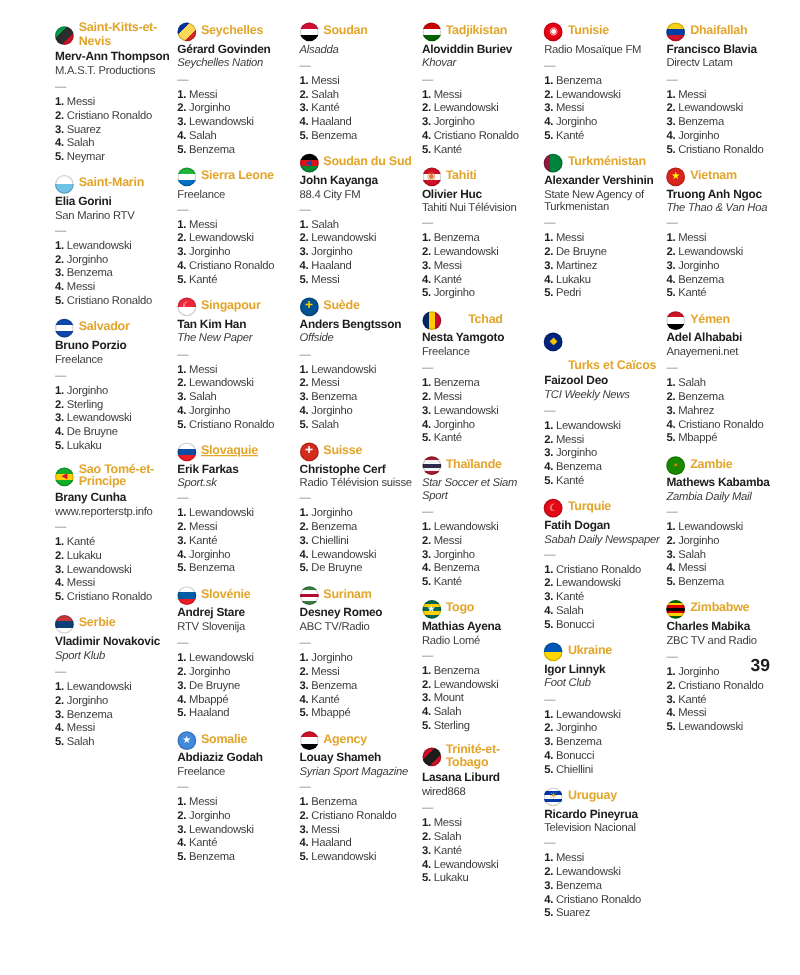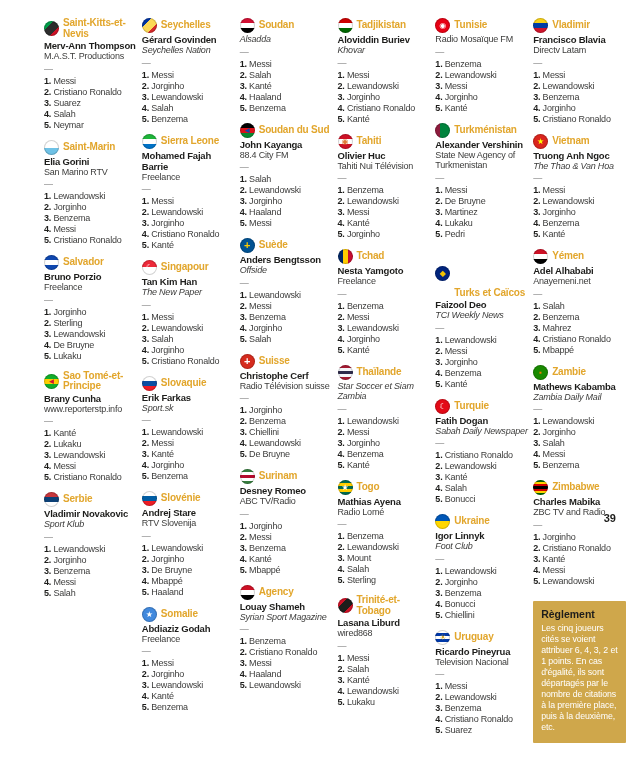--- a/index.html
+++ b/index.html
@@ -35,22 +35,22 @@
   .dash{font-size:9px;color:#878787;line-height:9px;margin:3px 0 2px 0;}
   .ranking{margin:0;padding:0;list-style:none;}
   .rank-item{font-size:9px;color:#3c3c3b;line-height:11px;letter-spacing:-0.2px;white-space:nowrap;}
   .rank-item .num{font-weight:bold;color:#1d1d1b;}
   .rule-box{
     margin-top:5px;padding:7px 8px 10px 8px;border-radius:1px;
   }
   .rule-title{font-size:10.5px;font-weight:bold;margin-bottom:3px;}
   .rule-body{font-size:8.8px;line-height:11px;letter-spacing:-0.1px;}
   #page-number{
-    position:absolute;right:24px;bottom:28px;
-    font-size:11px;font-weight:bold;color:#1d1d1b;letter-spacing:0;
+    position:absolute;right:24px;bottom:12px;
+    font-size:14px;font-weight:bold;color:#1d1d1b;letter-spacing:0;
   }
 </style>
 </head>
 <body>
 
 <div id="page">
   <div id="grid">
     <div class="col">
         <div class="entry">
           <div class="entry-head">
@@ -150,21 +150,20 @@
             <li class="rank-item"><span class="num">3. </span><span>Lewandowski</span></li>
             <li class="rank-item"><span class="num">4. </span><span>Salah</span></li>
             <li class="rank-item"><span class="num">5. </span><span>Benzema</span></li>
           </ol>
         </div>
         <div class="entry">
           <div class="entry-head">
             <span class="flag" style="background: linear-gradient(rgb(30, 181, 58) 0%, rgb(30, 181, 58) 33.3%, rgb(255, 255, 255) 33.3%, rgb(255, 255, 255) 66.7%, rgb(0, 114, 198) 66.7%, rgb(0, 114, 198) 100%);"></span>
             <span class="country" style="color: rgb(226, 166, 44);">Sierra Leone</span>
           </div>
-          <div class="voter">Mohamed Fajah Barrie</div>
           <div class="outlet">Freelance</div>
           <div class="dash">—</div>
           <ol class="ranking">
             <li class="rank-item"><span class="num">1. </span><span>Messi</span></li>
             <li class="rank-item"><span class="num">2. </span><span>Lewandowski</span></li>
             <li class="rank-item"><span class="num">3. </span><span>Jorginho</span></li>
             <li class="rank-item"><span class="num">4. </span><span>Cristiano Ronaldo</span></li>
             <li class="rank-item"><span class="num">5. </span><span>Kanté</span></li>
           </ol>
         </div>
@@ -182,21 +181,21 @@
             <li class="rank-item"><span class="num">1. </span><span>Messi</span></li>
             <li class="rank-item"><span class="num">2. </span><span>Lewandowski</span></li>
             <li class="rank-item"><span class="num">3. </span><span>Salah</span></li>
             <li class="rank-item"><span class="num">4. </span><span>Jorginho</span></li>
             <li class="rank-item"><span class="num">5. </span><span>Cristiano Ronaldo</span></li>
           </ol>
         </div>
         <div class="entry">
           <div class="entry-head">
             <span class="flag" style="background: linear-gradient(rgb(255, 255, 255) 0%, rgb(255, 255, 255) 33.3%, rgb(11, 78, 162) 33.3%, rgb(11, 78, 162) 66.7%, rgb(238, 28, 37) 66.7%, rgb(238, 28, 37) 100%);"></span>
-            <span class="country" style="color: rgb(226, 166, 44);">Slovaquie</span>
+            <span class="country" style="color: rgb(226, 166, 44); text-decoration: underline;">Slovaquie</span>
           </div>
           <div class="voter">Erik Farkas</div>
           <div class="outlet it">Sport.sk</div>
           <div class="dash">—</div>
           <ol class="ranking">
             <li class="rank-item"><span class="num">1. </span><span>Lewandowski</span></li>
             <li class="rank-item"><span class="num">2. </span><span>Messi</span></li>
             <li class="rank-item"><span class="num">3. </span><span>Kanté</span></li>
             <li class="rank-item"><span class="num">4. </span><span>Jorginho</span></li>
             <li class="rank-item"><span class="num">5. </span><span>Benzema</span></li>
@@ -371,39 +370,39 @@
             <li class="rank-item"><span class="num">1. </span><span>Benzema</span></li>
             <li class="rank-item"><span class="num">2. </span><span>Lewandowski</span></li>
             <li class="rank-item"><span class="num">3. </span><span>Messi</span></li>
             <li class="rank-item"><span class="num">4. </span><span>Kanté</span></li>
             <li class="rank-item"><span class="num">5. </span><span>Jorginho</span></li>
           </ol>
         </div>
         <div class="entry">
           <div class="entry-head">
             <span class="flag" style="background: linear-gradient(90deg, rgb(0, 38, 100) 0%, rgb(0, 38, 100) 33.3%, rgb(255, 204, 0) 33.3%, rgb(255, 204, 0) 66.7%, rgb(198, 12, 48) 66.7%, rgb(198, 12, 48) 100%);"></span>
-            <span class="country" style="color: rgb(226, 166, 44);">Tchad</span>
+            <span class="country" style="color: rgb(226, 166, 44); margin-left: 18px;">Tchad</span>
           </div>
           <div class="voter">Nesta Yamgoto</div>
           <div class="outlet">Freelance</div>
           <div class="dash">—</div>
           <ol class="ranking">
             <li class="rank-item"><span class="num">1. </span><span>Benzema</span></li>
             <li class="rank-item"><span class="num">2. </span><span>Messi</span></li>
             <li class="rank-item"><span class="num">3. </span><span>Lewandowski</span></li>
             <li class="rank-item"><span class="num">4. </span><span>Jorginho</span></li>
             <li class="rank-item"><span class="num">5. </span><span>Kanté</span></li>
           </ol>
         </div>
         <div class="entry">
           <div class="entry-head">
             <span class="flag" style="background: linear-gradient(rgb(165, 25, 49) 0%, rgb(165, 25, 49) 20%, rgb(244, 245, 248) 20%, rgb(244, 245, 248) 40%, rgb(45, 42, 74) 40%, rgb(45, 42, 74) 60%, rgb(244, 245, 248) 60%, rgb(244, 245, 248) 80%, rgb(165, 25, 49) 80%, rgb(165, 25, 49) 100%);"></span>
             <span class="country" style="color: rgb(226, 166, 44);">Thaïlande</span>
           </div>
-          <div class="outlet it">Star Soccer et Siam Zambia</div>
+          <div class="outlet it">Star Soccer et Siam Sport</div>
           <div class="dash">—</div>
           <ol class="ranking">
             <li class="rank-item"><span class="num">1. </span><span>Lewandowski</span></li>
             <li class="rank-item"><span class="num">2. </span><span>Messi</span></li>
             <li class="rank-item"><span class="num">3. </span><span>Jorginho</span></li>
             <li class="rank-item"><span class="num">4. </span><span>Benzema</span></li>
             <li class="rank-item"><span class="num">5. </span><span>Kanté</span></li>
           </ol>
         </div>
         <div class="entry">
@@ -543,21 +542,21 @@
             <li class="rank-item"><span class="num">3. </span><span>Benzema</span></li>
             <li class="rank-item"><span class="num">4. </span><span>Cristiano Ronaldo</span></li>
             <li class="rank-item"><span class="num">5. </span><span>Suarez</span></li>
           </ol>
         </div>
       </div>
     <div class="col">
       <div class="entry">
           <div class="entry-head">
             <span class="flag" style="background: linear-gradient(rgb(247, 209, 23) 0%, rgb(247, 209, 23) 33.3%, rgb(0, 61, 165) 33.3%, rgb(0, 61, 165) 66.7%, rgb(207, 20, 43) 66.7%, rgb(207, 20, 43) 100%);"></span>
-            <span class="country" style="color: rgb(226, 166, 44);">Vladimir</span>
+            <span class="country" style="color: rgb(226, 166, 44);">Dhaifallah</span>
           </div>
           <div class="voter">Francisco Blavia</div>
           <div class="outlet">Directv Latam</div>
           <div class="dash">—</div>
           <ol class="ranking">
             <li class="rank-item"><span class="num">1. </span><span>Messi</span></li>
             <li class="rank-item"><span class="num">2. </span><span>Lewandowski</span></li>
             <li class="rank-item"><span class="num">3. </span><span>Benzema</span></li>
             <li class="rank-item"><span class="num">4. </span><span>Jorginho</span></li>
             <li class="rank-item"><span class="num">5. </span><span>Cristiano Ronaldo</span></li>
@@ -624,20 +623,16 @@
           <div class="outlet">ZBC TV and Radio</div>
           <div class="dash">—</div>
           <ol class="ranking">
             <li class="rank-item"><span class="num">1. </span><span>Jorginho</span></li>
             <li class="rank-item"><span class="num">2. </span><span>Cristiano Ronaldo</span></li>
             <li class="rank-item"><span class="num">3. </span><span>Kanté</span></li>
             <li class="rank-item"><span class="num">4. </span><span>Messi</span></li>
             <li class="rank-item"><span class="num">5. </span><span>Lewandowski</span></li>
           </ol>
         </div>
-        <div class="rule-box" style="background: rgb(207, 167, 75);">
-        <div class="rule-title" style="color: rgb(29, 29, 27);">Règlement</div>
-        <div class="rule-body" style="color: rgb(255, 255, 255);">Les cinq joueurs cités se voient attribuer 6, 4, 3, 2 et 1 points. En cas d'égalité, ils sont départagés par le nombre de citations à la première place, puis à la deuxième, etc.</div>
-      </div>
     </div>
   </div>
   <div id="page-number">39</div>
 </div>
 
 </body></html>

